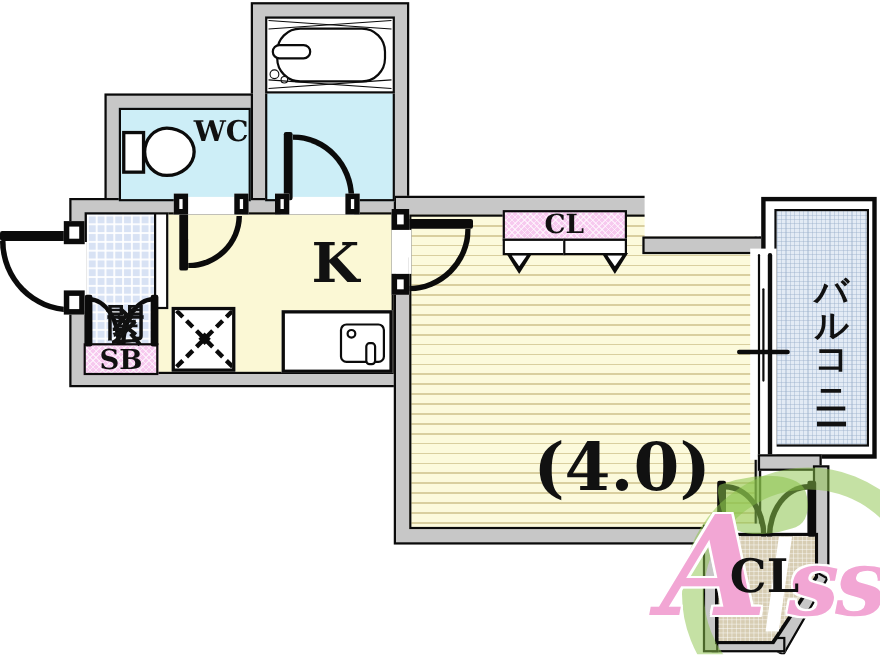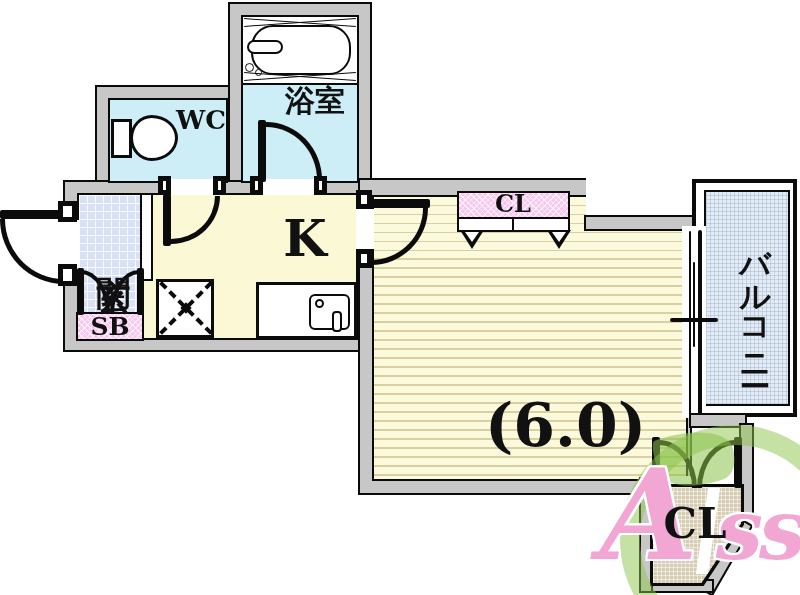--- a/index.html
+++ b/index.html
@@ -289,27 +289,26 @@
   <div class="wall" data-name="nook-wall-diagonal"></div>
   <div class="wall" data-name="nook-wall-bottom"></div>
   <div class="wall" data-name="nook-wall-left"></div>
   <div data-name="closet-lower-back"></div>
   <div data-name="closet-lower-floor"></div>
   <div class="blk" data-name="closet-lower-door-post-left"></div>
   <div class="blk" data-name="closet-lower-door-post-right"></div>
   <div class="arc" data-name="closet-lower-door-arc-left"></div>
   <div class="arc" data-name="closet-lower-door-arc-right"></div>
 
-  <div class="lbl" data-name="bathroom-label">浴室</div>
   <div class="lbl" data-name="wc-label">WC</div>
   <div class="lbl v" data-name="entrance-label">玄関</div>
   <div class="lbl" data-name="shoe-box-label">SB</div>
   <div class="lbl" data-name="kitchen-label">K</div>
   <div class="lbl" data-name="closet-upper-label">CL</div>
-  <div class="lbl" data-name="room-size-label">(6.0)</div>
+  <div class="lbl" data-name="room-size-label">(4.0)</div>
   <div class="lbl v" data-name="balcony-label">バルコニー</div>
 
   <div data-name="watermark-ring"></div>
   <div data-name="watermark-leaf"></div>
   <div data-name="watermark-text">
     <span data-name="watermark-letter-a">A</span>
     <span data-name="watermark-bar"></span>
     <span data-name="watermark-letters-mid">ssis</span>
 
   </div>

